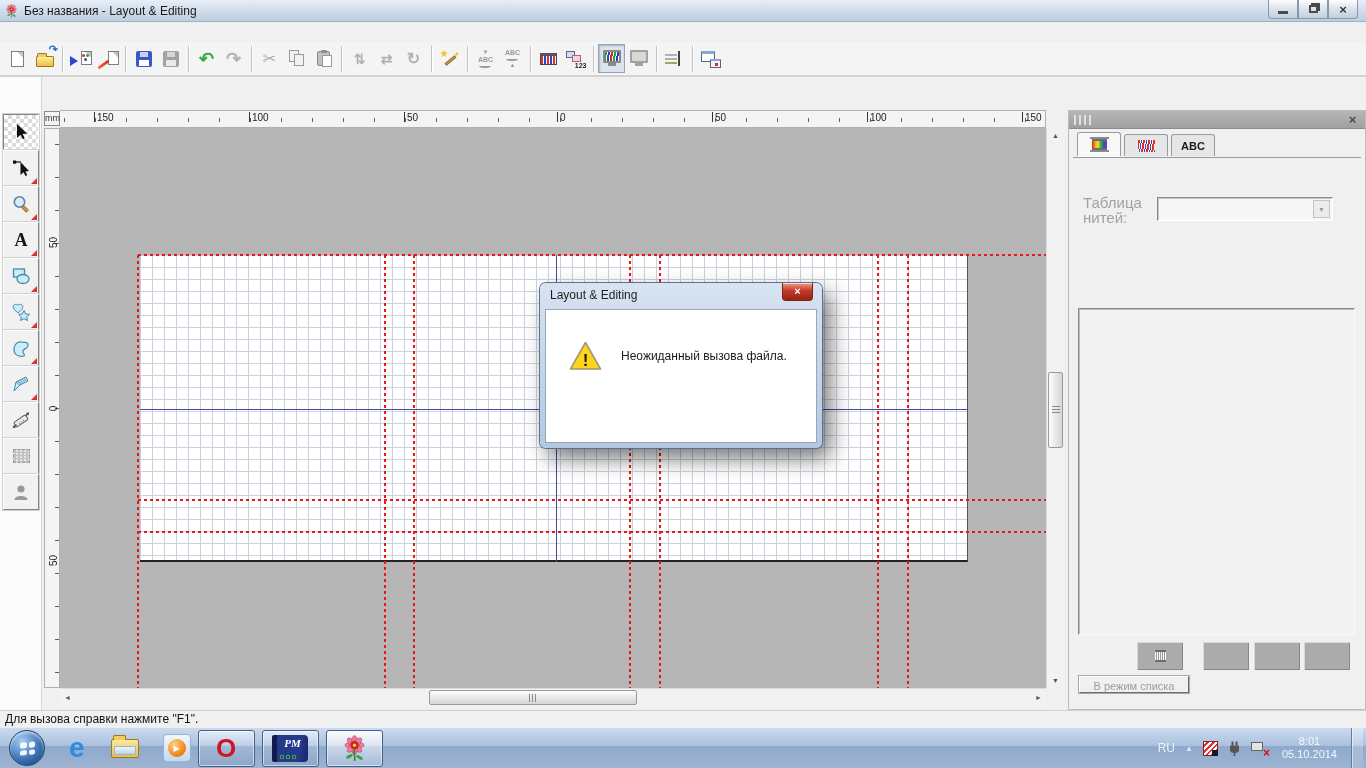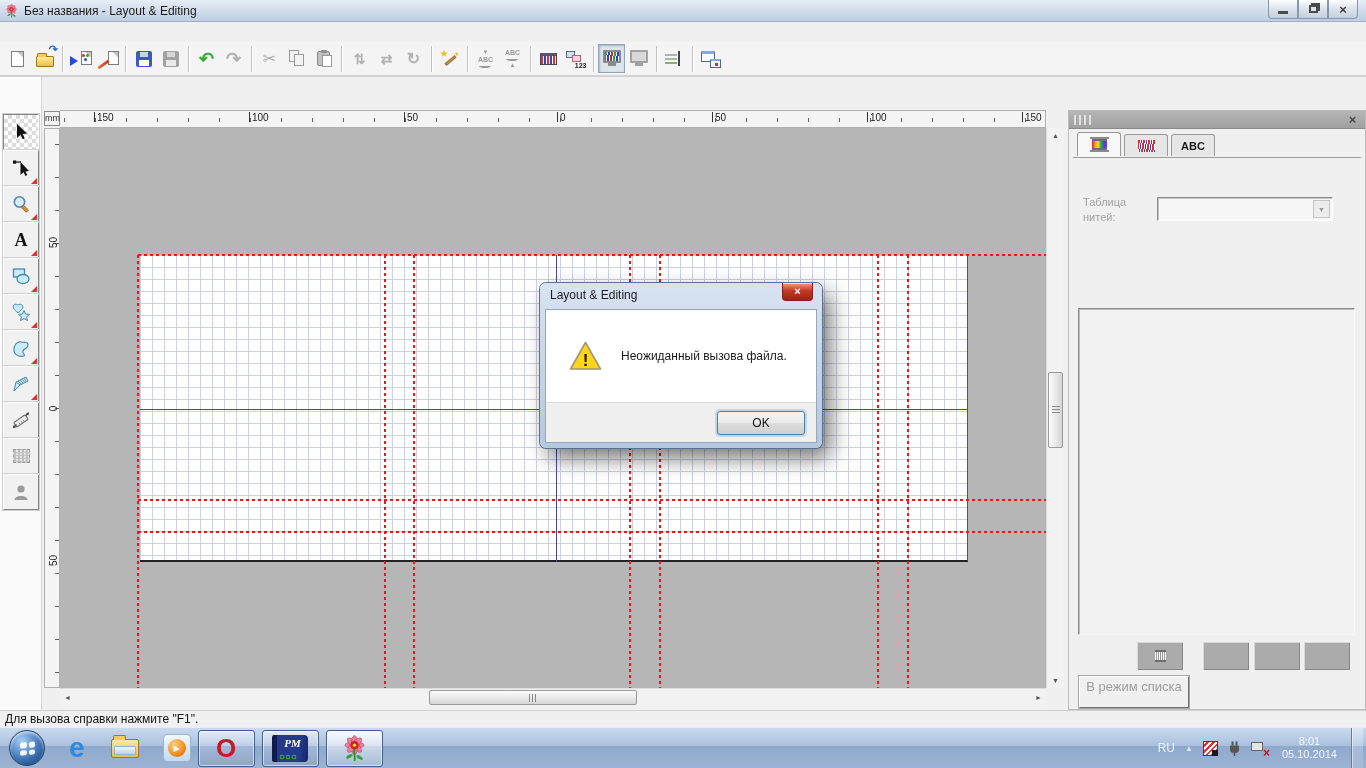--- a/index.html
+++ b/index.html
@@ -158,34 +158,34 @@
     display:flex;align-items:center;justify-content:center;font-size:11px;font-weight:bold;color:#1a1a1a}
   .tab.active{height:24px;background:#f8f8f8;margin-top:-2px;box-shadow:0 2px 0 #f8f8f8}
   .rp-tabline{position:absolute;left:4px;right:4px;top:46px;border-top:1px solid #9a9a9a}
   .spool{position:relative;width:15px;height:13px;border-top:3px solid #6e6e6e;border-bottom:3px solid #6e6e6e;
     background:linear-gradient(90deg,#e02020,#f0a020,#f0e020,#30b030,#3050e0,#9030c0)}
   .spool::before,.spool::after{content:"";position:absolute;left:-2px;right:-2px;height:2px;background:#8a8a8a}
   .spool::before{top:-4px}
   .spool::after{bottom:-4px}
   .tab-stripes{width:17px;height:12px;
     background:repeating-linear-gradient(100deg,#d83030 0 2px,#f8f8f8 2px 3px,#2848c8 3px 4px,#f8f8f8 4px 5px)}
-  .thread-label{position:absolute;left:14px;top:84px;font-size:11px;color:#a2a2a2;line-height:15px}
+  .thread-label{position:absolute;left:14px;top:84px;font-size:15px;color:#a2a2a2;line-height:15px}
   .combo{position:absolute;left:88px;top:86px;width:176px;height:24px;background:#f7f7f7;
     border:1px solid;border-color:#8a8a8a #fff #fff #8a8a8a;box-shadow:inset 1px 1px 0 #c6c6c6}
   .combo-btn{position:absolute;right:2px;top:2px;bottom:2px;width:17px;background:#ececec;border:1px solid #c4c4c4;
     display:flex;align-items:center;justify-content:center;font-size:7px;color:#9a9a9a}
   .rp-list{position:absolute;left:9px;top:197px;width:277px;height:327px;background:#f2f2f2;
     border:1px solid;border-color:#8a8a8a #f8f8f8 #f8f8f8 #8a8a8a;box-shadow:inset 1px 1px 0 #bcbcbc}
   .rpb{position:absolute;top:531px;width:46px;height:28px;background:#ababab;
     box-shadow:inset 1px 1px 0 #d8d8d8,inset -1px -1px 0 #878787}
   .mini-spool{width:11px;height:12px;margin:8px auto 0;border-top:2px solid #6e6e6e;border-bottom:2px solid #6e6e6e;
     background:repeating-linear-gradient(90deg,#fdfdfd 0 1px,#9a9a9a 1px 2px)}
-  .list-mode-btn{position:absolute;left:10px;top:565px;width:110px;height:32px;background:#f0f0f0;
+  .list-mode-btn{position:absolute;left:10px;top:565px;width:110px;height:17px;background:#f0f0f0;
     border:1px solid;border-color:#fff #6e6e6e #6e6e6e #fff;box-shadow:0 0 0 1px #a8a8a8;
-    font-size:13px;color:#9c9c9c;text-align:center;line-height:19px}
+    font-size:11px;color:#9c9c9c;text-align:center;line-height:19px}
 
   
   .dialog{position:absolute;left:540px;top:283px;width:282px;height:165px;z-index:100;border-radius:6px;
     background:linear-gradient(#d8e3f2,#b4c8e0);
     box-shadow:0 0 0 1px #55master,8px 10px 22px rgba(0,0,0,.5)}
   .dialog{box-shadow:0 0 0 1px #5a7190,8px 10px 22px rgba(0,0,0,.55)}
   .dialog-title{height:26px;line-height:25px;padding-left:10px;color:#1c1c1c}
   .dialog-close{position:absolute;top:0;right:9px;width:31px;height:18px;border:1px solid #802018;border-top:none;border-radius:0 0 4px 4px;
     background:linear-gradient(#f0a088,#c43826 45%,#9a2414);color:#fff;font-size:11px;font-weight:bold;text-align:center;line-height:16px;
     box-shadow:inset 0 1px 0 rgba(255,255,255,.6)}
@@ -544,23 +544,20 @@
     <div class="dialog-close"><span>×</span></div>
     <div class="dialog-body">
       <div class="dialog-msgrow">
         <svg width="35" height="32" viewBox="0 0 35 32">
           <path d="M17.5 2.5 L32.5 29 H2.5 Z" fill="#ffd51c" stroke="#98989a" stroke-width="1.6" stroke-linejoin="round"></path>
           <path d="M17.5 2.5 L32.5 29 H2.5 Z" fill="none" stroke="#c8a000" stroke-width=".5"></path>
           <text x="17.5" y="26" text-anchor="middle" font-size="17" font-weight="bold" fill="#1a1a1a" font-family="Liberation Sans, sans-serif">!</text>
         </svg>
         <span class="dialog-msg">Неожиданный вызова файла.</span>
       </div>
-      <div class="dialog-footer">
-        <div class="ok-button">OK</div>
-      </div>
     </div>
   </div>
 
   <div class="statusbar">
     <span>Для вызова справки нажмите "F1".</span>
   </div>
 
   <div class="taskbar">
     <div class="start-orb">
       <span class="orb-flag">

